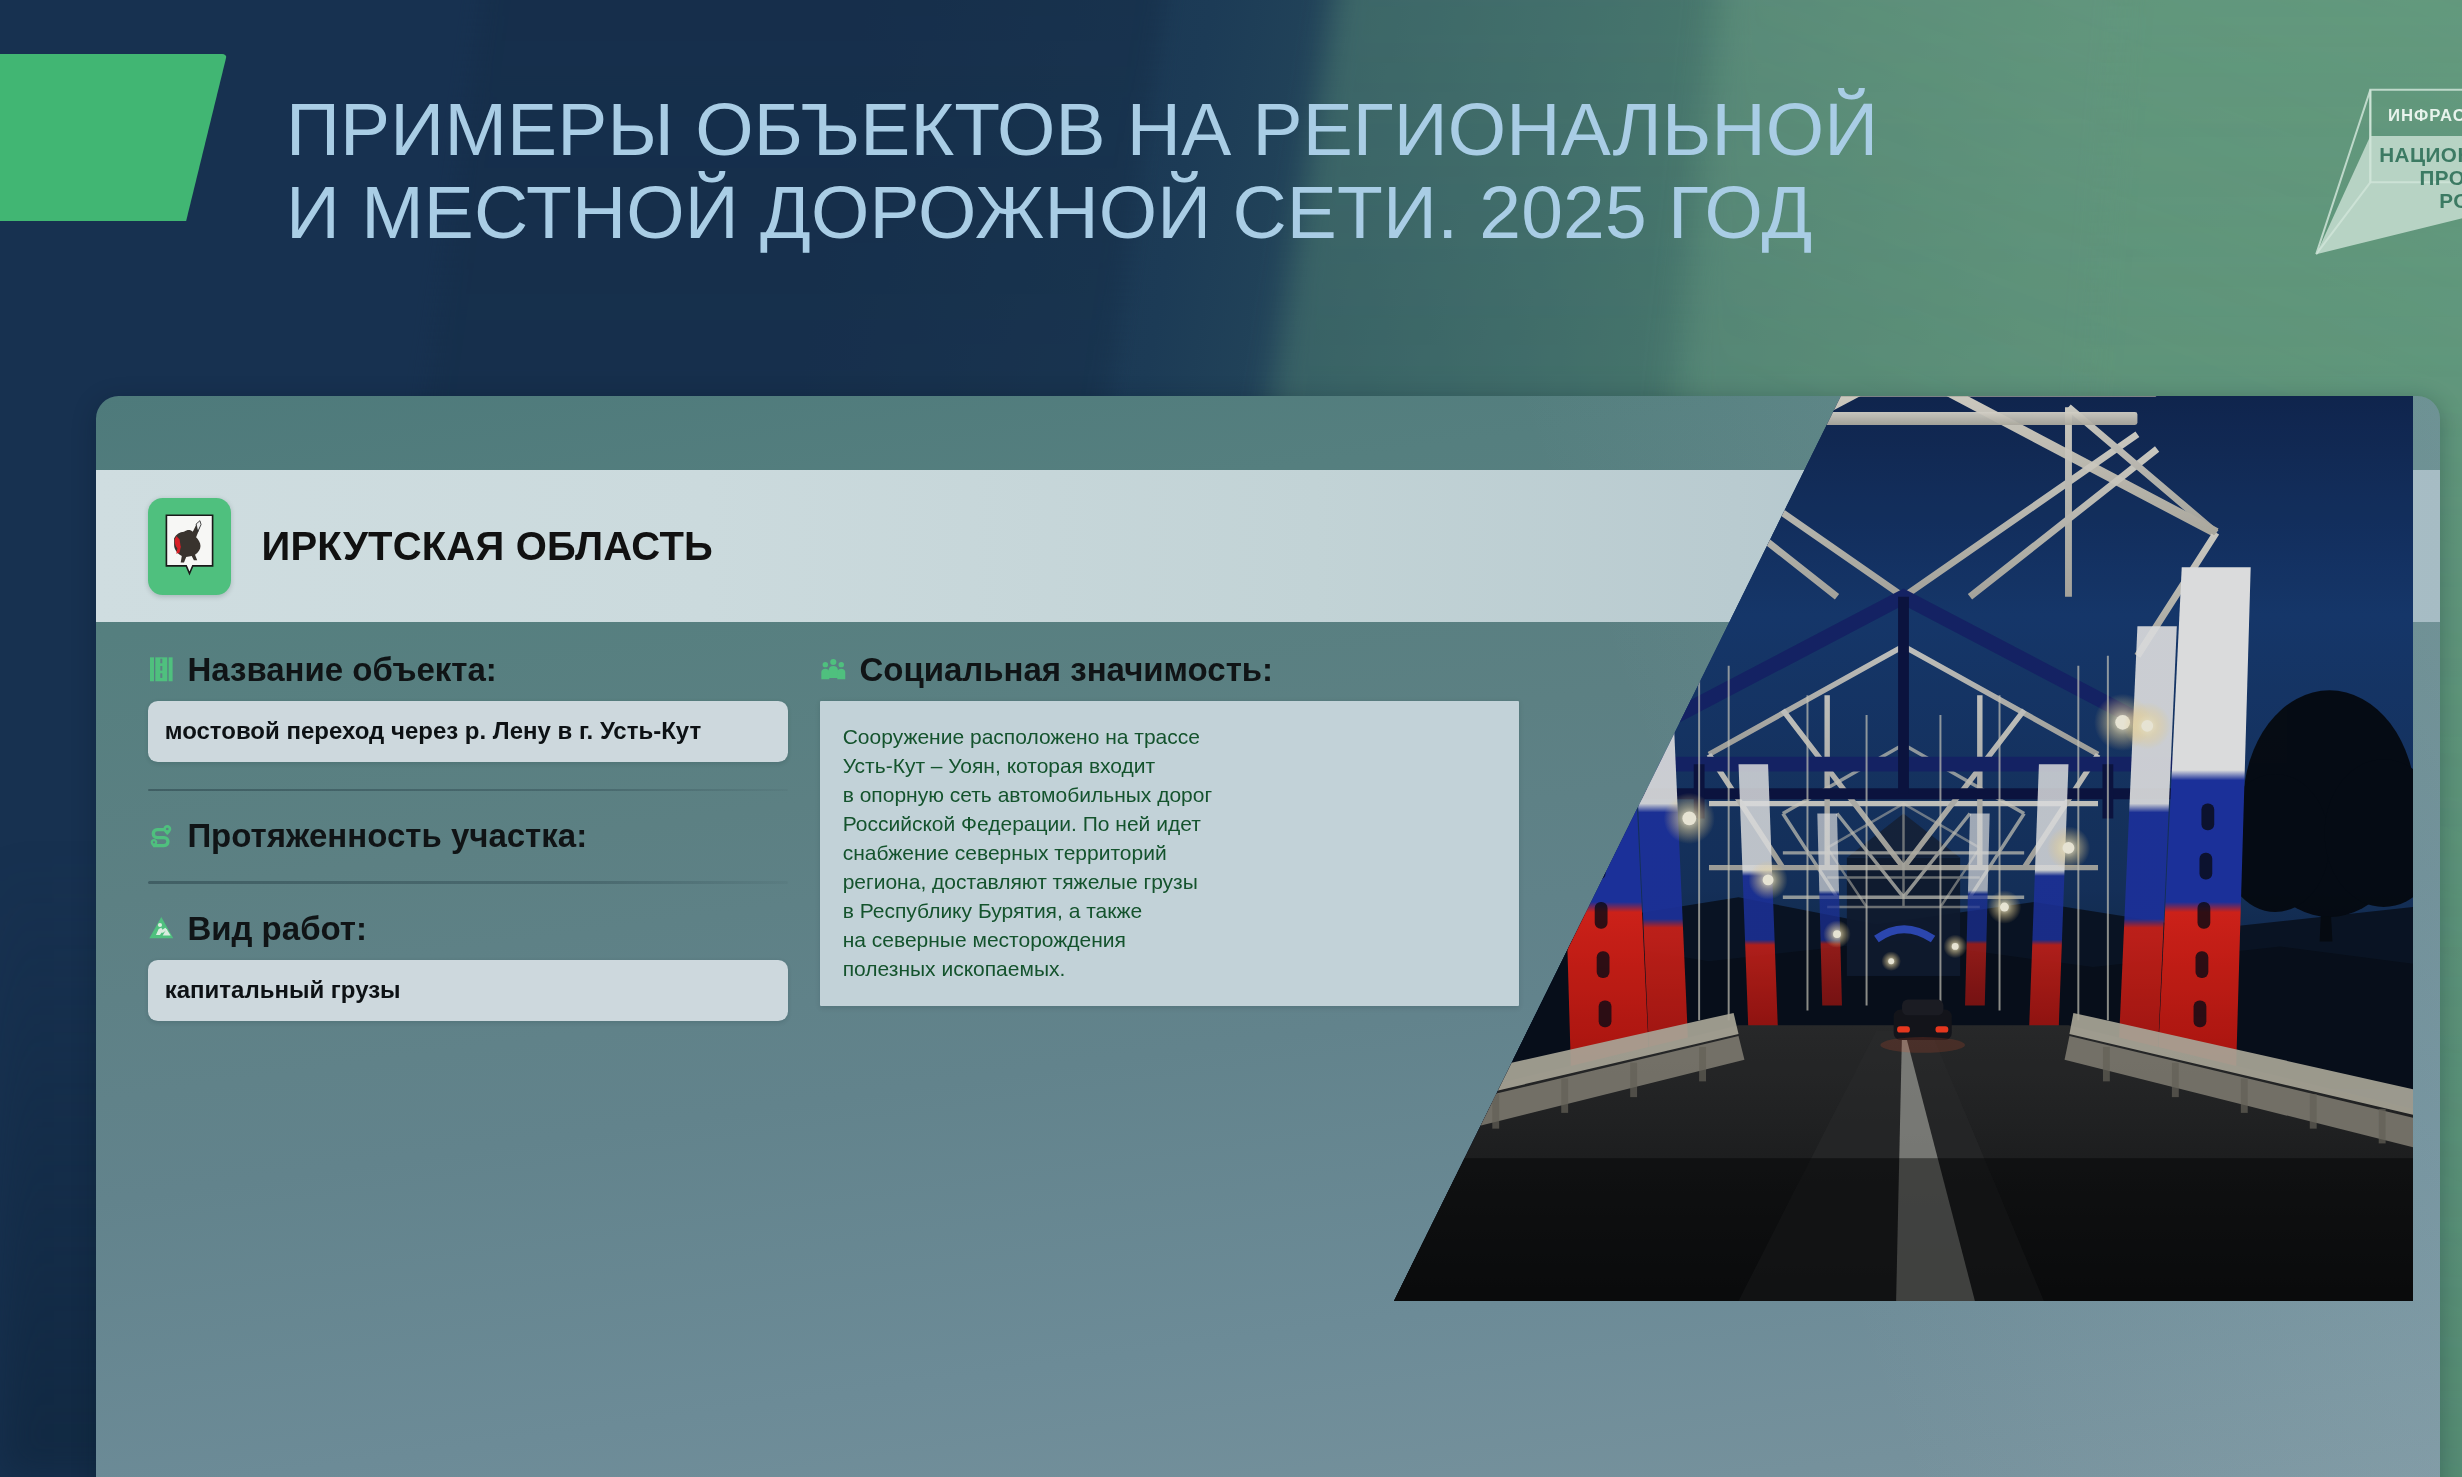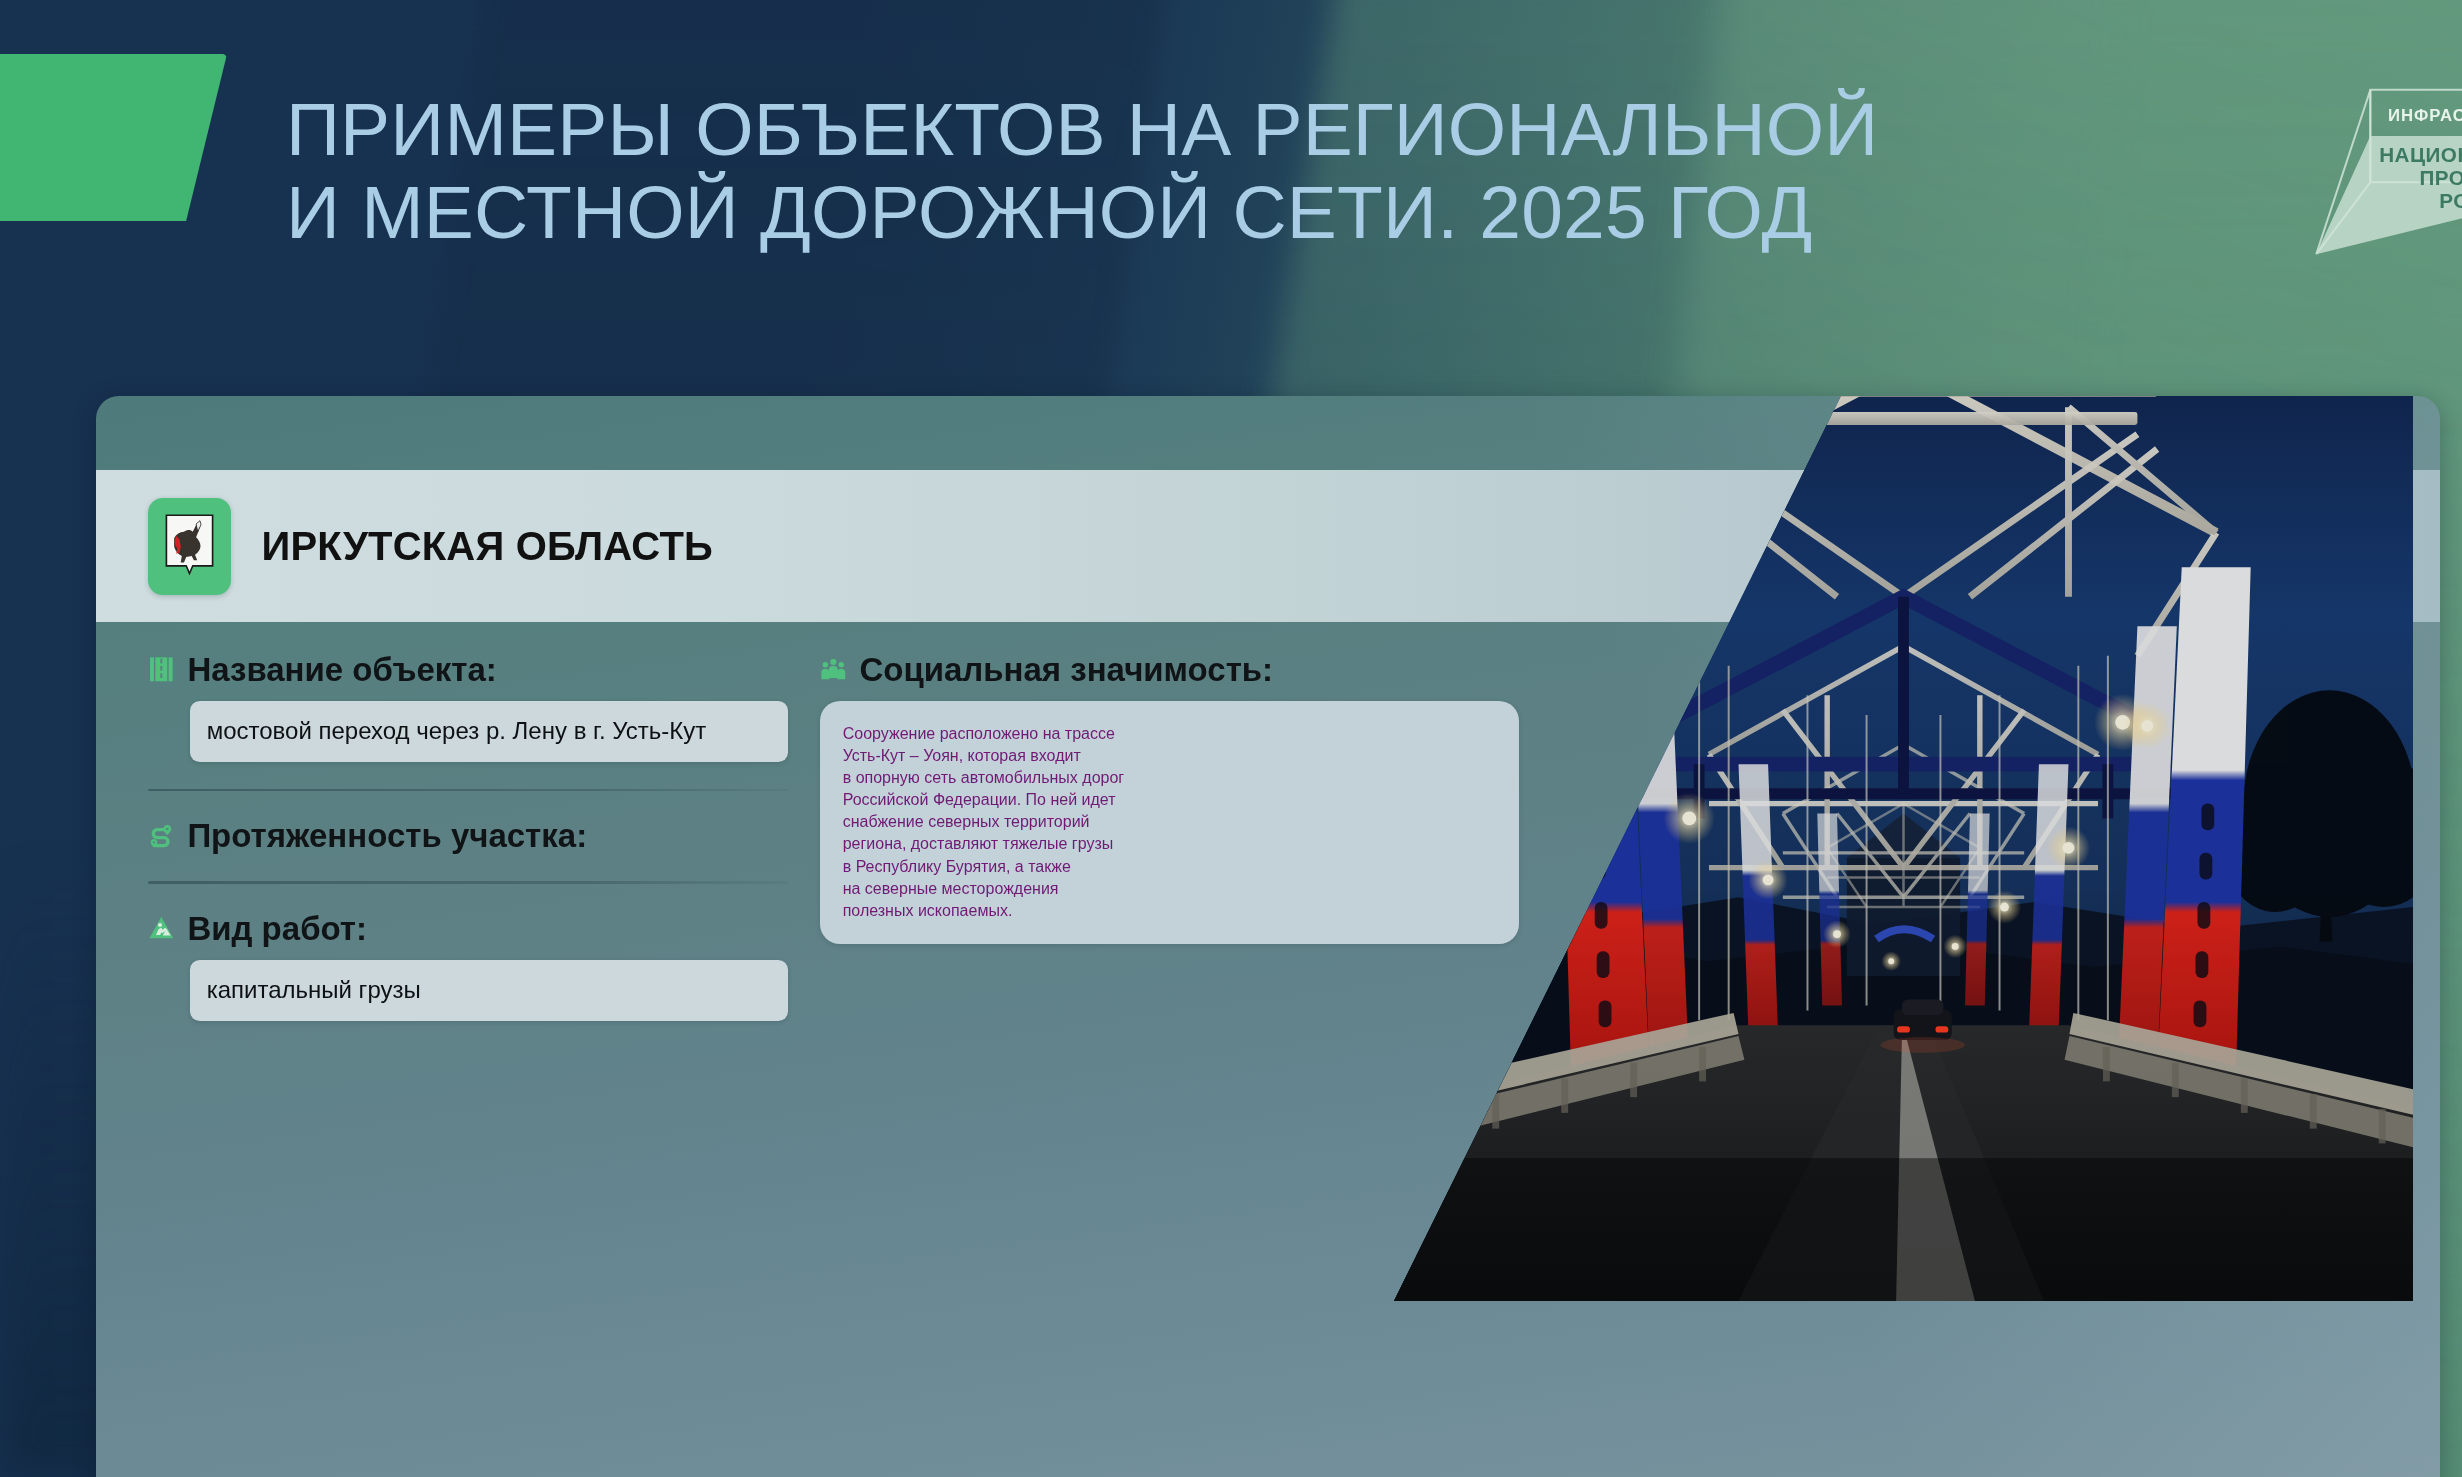--- a/index.html
+++ b/index.html
@@ -71,28 +71,28 @@
   .body-area{position:absolute;left:0;top:226px;width:100%;height:681px;z-index:5;}
 
   .col-left{position:absolute;left:52px;top:28.6px;width:640px;}
   .col-right{position:absolute;left:724px;top:28.6px;width:699px;}
 
   .field{position:relative;}
   .field-head{display:flex;align-items:center;gap:12.8px;margin-bottom:12.8px;}
   .field-icon{width:26.6px;height:26.6px;flex:0 0 26.6px;display:block;}
   .field-label{font-size:33px;font-weight:bold;color:#101416;white-space:nowrap;}
   .field-value{background:#cdd8dd;border-radius:9.8px;padding:13.8px 16.7px 15.8px 16.7px;
-    font-size:24px;font-weight:normal;color:#0d1114;line-height:1.30;
-    box-shadow:0 1.5px 4.4px rgba(10,28,40,.13);margin-left:42px;}
+    font-size:24px;font-weight:bold;color:#0d1114;line-height:1.30;
+    box-shadow:0 1.5px 4.4px rgba(10,28,40,.13);}
   .divider{height:2.5px;background:linear-gradient(90deg,
       rgba(38,62,70,.50), rgba(46,72,80,.40) 70%, rgba(60,86,94,.10));
     margin:26.6px 0 25.6px 0;border-radius:1.5px;}
 
-  .social-box{background:#c2d2d8;border-radius:20px;padding:21.7px 22.7px 22.7px 22.7px;
-    font-size:16px;color:#701a75;line-height:1.38;font-weight:500;
+  .social-box{background:#c2d2d8;border-radius:1px;padding:21.7px 22.7px 22.7px 22.7px;
+    font-size:21px;color:#14532d;line-height:1.38;font-weight:500;
     box-shadow:0 1.5px 5.4px rgba(10,28,40,.13);white-space:pre-line;}
 
   
   .photo{position:absolute;right:27px;top:-75px;width:1019px;height:980px;z-index:6;
     clip-path:polygon(47.5% 0, 100% 0, 100% 100%, 0 100%);
     overflow:hidden;border-radius:0 0 0 0;}
   .photo-inner{position:absolute;inset:0;overflow:hidden;
     background:linear-gradient(178deg,#0d1f42 0%, #14305e 22%, #17386d 42%,
       #132c55 62%, #0c1a32 82%, #050a14 100%);}
   .photo-round{position:absolute;right:0;top:0;width:100%;height:100%;

